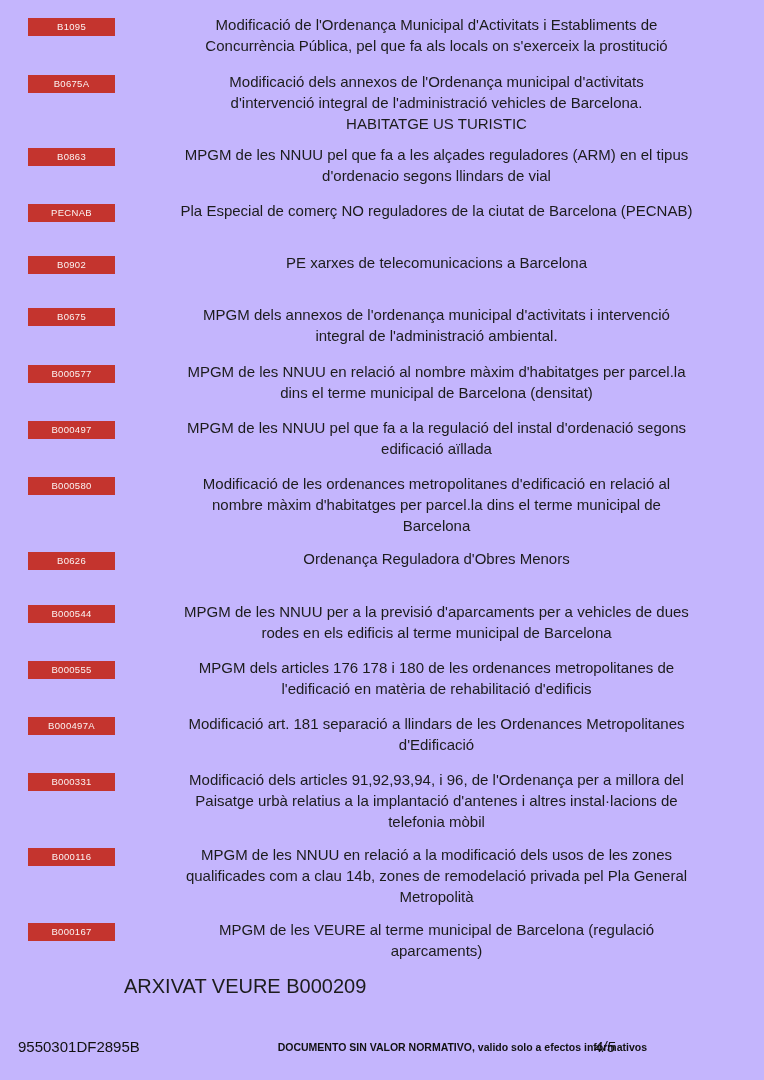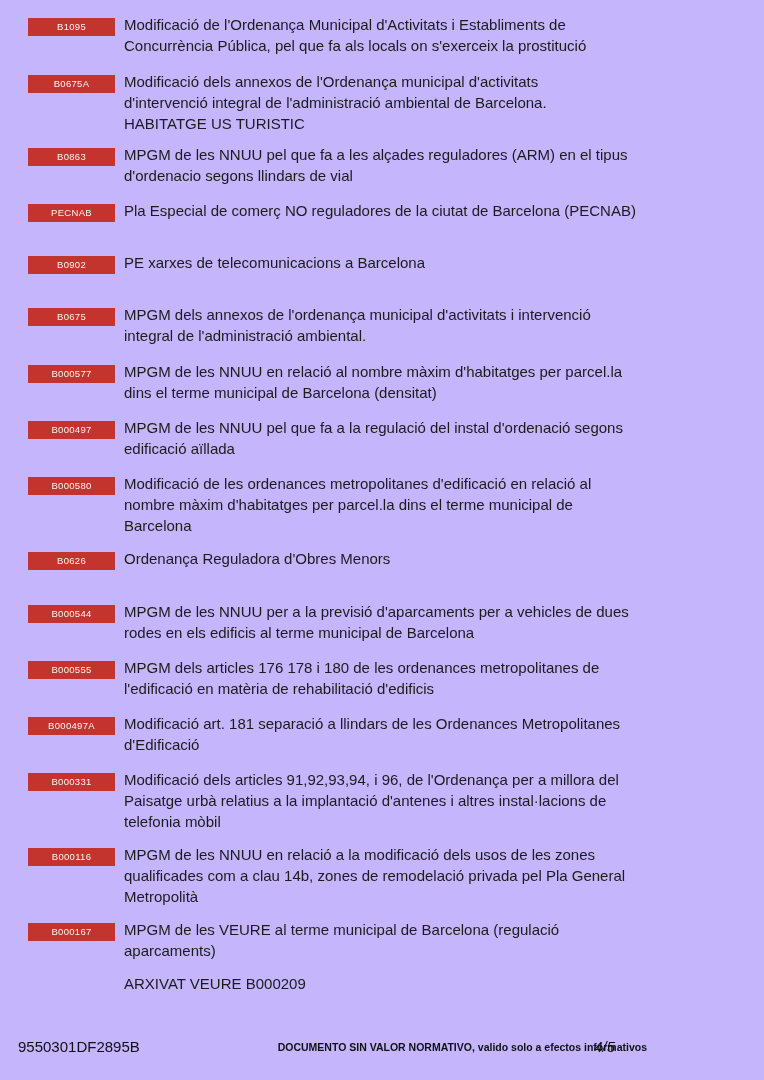--- a/index.html
+++ b/index.html
@@ -21,45 +21,46 @@
     text-align:center;
     letter-spacing:.3px;
   }
   .desc{
     position:absolute;left:96px;top:-4px;
     width:625px;
     font-size:15px;
     line-height:21px;
     color:#1c1c1c;
     white-space:pre-line;
+    text-align:center;
   }
   .arxivat{
     position:absolute;left:124px;top:975px;
-    font-size:15px;color:#1c1c1c;
+    font-size:20px;color:#1c1c1c;
   }
   .footer{position:absolute;left:0;top:1038px;width:647px;height:24px;color:#111;}
   .footer-left{position:absolute;left:18px;top:0;font-size:15px;}
   .footer-center{position:absolute;left:0;top:3px;width:100%;text-align:right;font-size:10.5px;font-weight:bold;}
   .footer-right{position:absolute;right:32px;top:0;font-size:15px;font-style:italic;}
 </style>
 </head>
 <body>
 
 <div class="page">
 
   <div class="row" style="top:18px">
     <div class="badge">B1095</div>
     <div class="desc">Modificació de l'Ordenança Municipal d'Activitats i Establiments de
 Concurrència Pública, pel que fa als locals on s'exerceix la prostitució</div>
   </div>
 
   <div class="row" style="top:75px">
     <div class="badge">B0675A</div>
     <div class="desc">Modificació dels annexos de l'Ordenança municipal d'activitats
-d'intervenció integral de l'administració ambiental de Barcelona.
+d'intervenció integral de l'administració vehicles de Barcelona.
 HABITATGE US TURISTIC</div>
   </div>
 
   <div class="row" style="top:148px">
     <div class="badge">B0863</div>
     <div class="desc">MPGM de les NNUU pel que fa a les alçades reguladores (ARM) en el tipus
 d'ordenacio segons llindars de vial</div>
   </div>
 
   <div class="row" style="top:204px">

